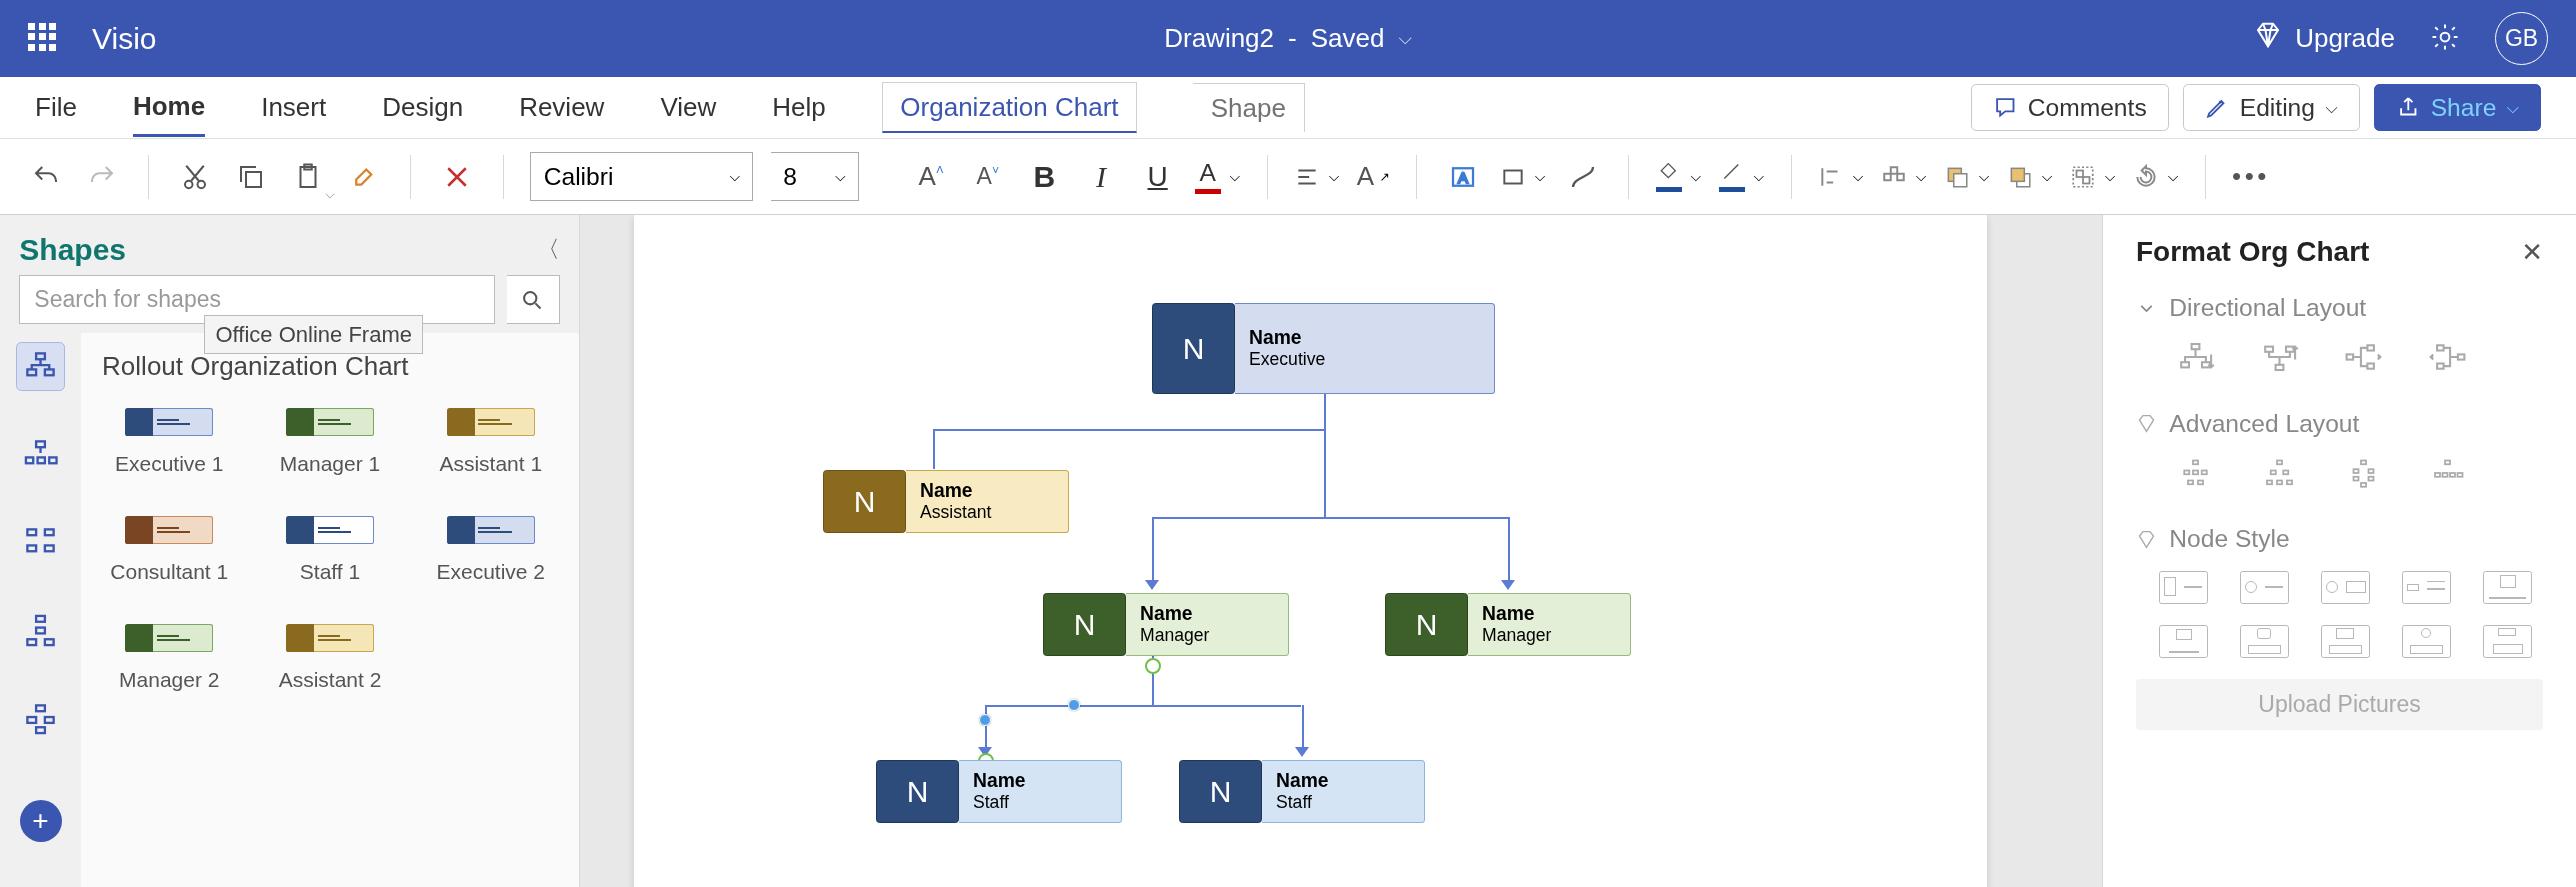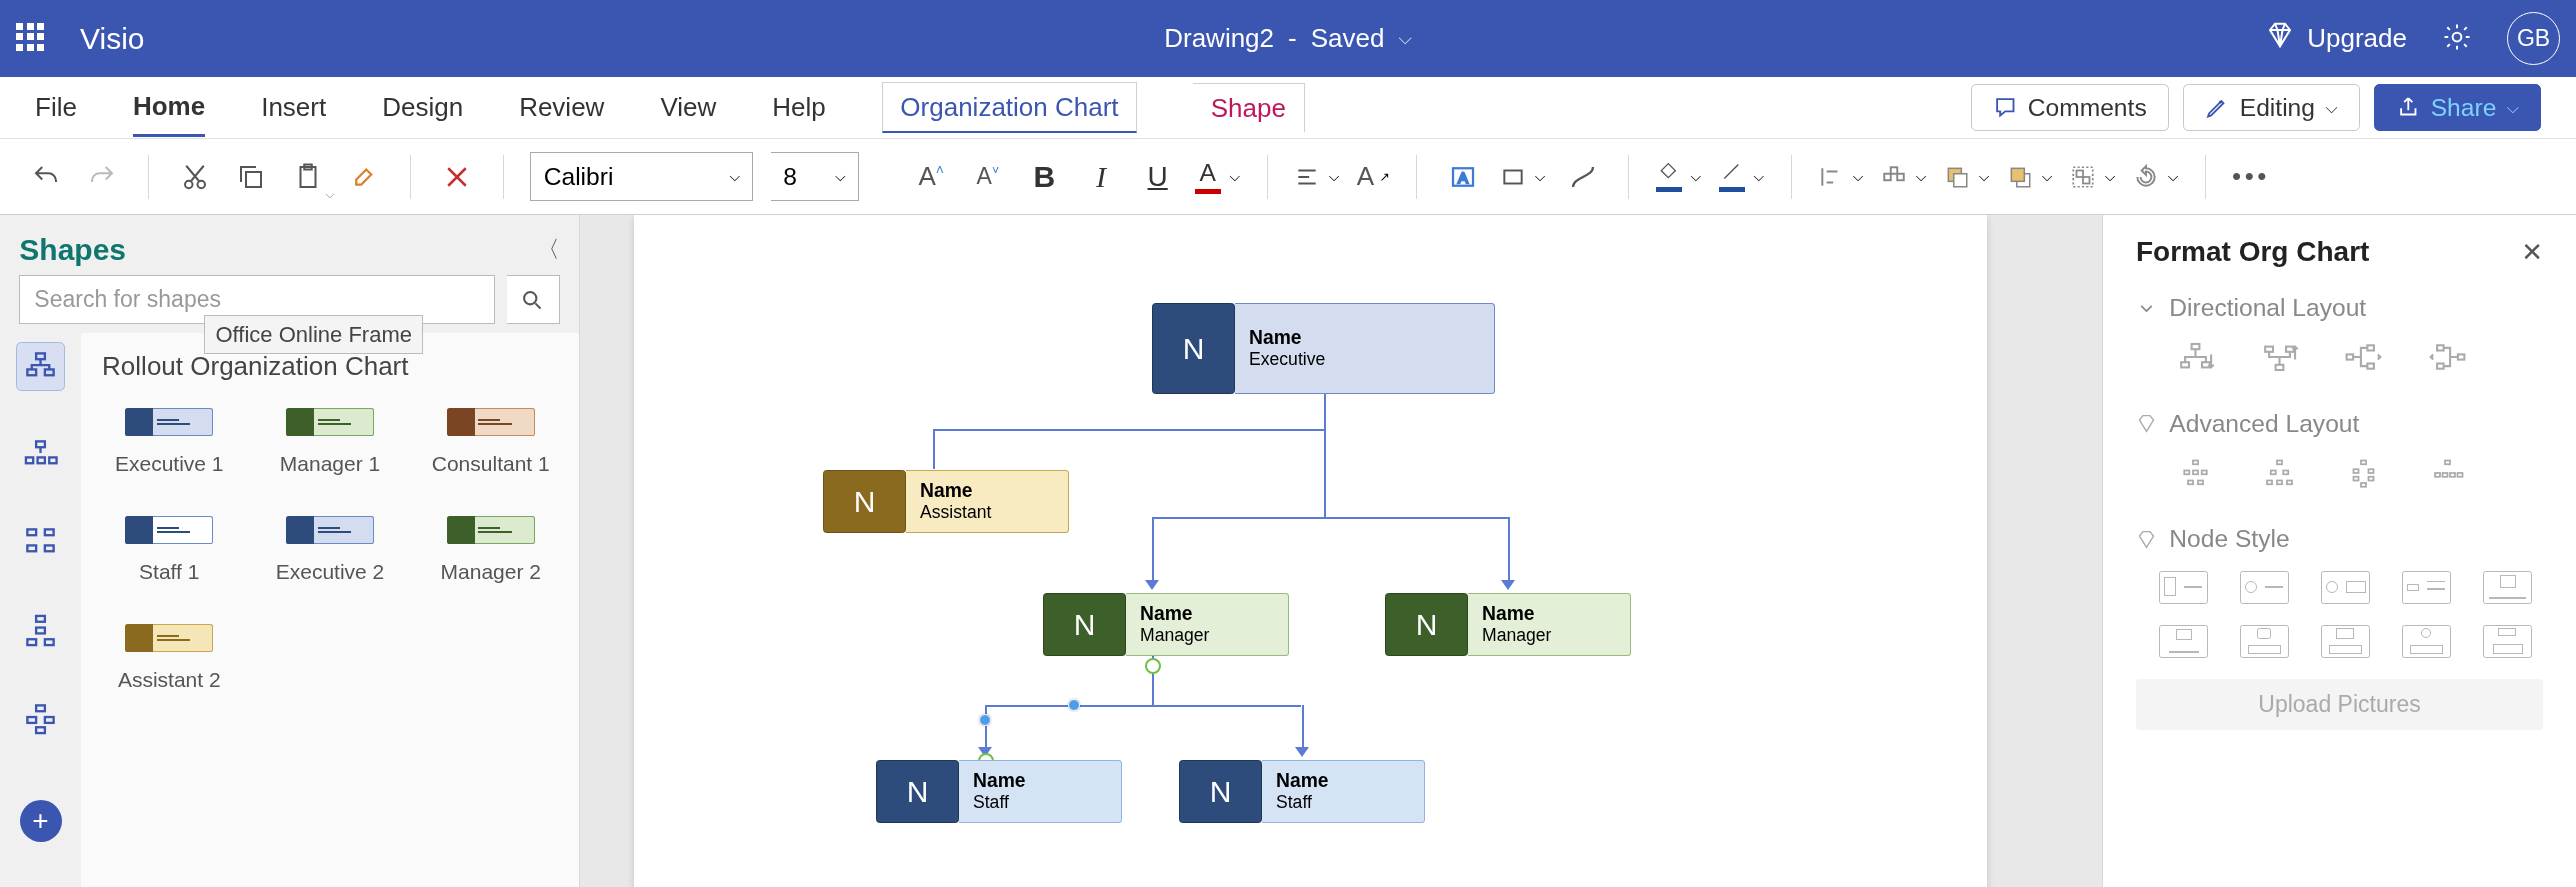--- a/index.html
+++ b/index.html
@@ -1,33 +1,33 @@
 <!DOCTYPE html>
 <html style="font-size:14px"><head>
 <meta charset="utf-8">
 <style>
 * { margin: 0; padding: 0; box-sizing: border-box; font-family: "Segoe UI", Arial, sans-serif; }
 body { background: #fff; overflow: hidden; width: 2576px; height: 887px; transform-origin: top left; }
 
-.titlebar { background: #3a56b0; color: #fff; height: 77px; display: flex; align-items: center; padding: 0 16px; }
+.titlebar { background: #3a56b0; color: #fff; height: 77px; display: flex; align-items: center; padding: 0 28px; }
 .waffle { width: 32px; height: 32px; display: grid; grid-template-columns: repeat(3,7px); grid-template-rows: repeat(3,7px); gap: 3.5px; cursor: pointer; }
 .waffle div { background: #fff; }
 .app-name { font-size: 30px; font-weight: 400; margin-left: 32px; }
 .doc-title { position: absolute; left: 50%; transform: translateX(-50%); display: flex; align-items: center; gap: 14px; font-size: 26px; }
 .doc-title .chev { font-size: 17.6px; opacity: .8; }
 .titlebar-right { margin-left: auto; display: flex; align-items: center; gap: 35px; }
 .upgrade { display: flex; align-items: center; gap: 12.3px; font-size: 26px; cursor: pointer; }
 .avatar { width: 53px; height: 53px; border: 1.8px solid #fff; border-radius: 50%; display: flex; align-items: center; justify-content: center; font-size: 23px; }
 .gear-icon svg, .diamond-icon svg { width: 30px; height: 30px; }
 
 .ribbon-tabs { height: 62px; background: #fff; display: flex; align-items: center; padding: 0 35px; gap: 56px; border-bottom: 0.9px solid #e0e0e0; position: relative; }
 .ribbon-tabs .tab { font-size: 26px; color: #333; cursor: pointer; padding: 12.3px 0; }
 .ribbon-tabs .tab.active { font-weight: 600; border-bottom: 3.5px solid #3a56b0; }
 .ribbon-tabs .tab.ctx-active { color: #3a56b0; border: 0.9px solid #d0d0d0; border-bottom: 2.6px solid #3a56b0; padding: 8.8px 17.6px; }
-.ribbon-tabs .tab.ctx-noborder { color: #be185d; padding: 8.8px 17.6px; border-top:0.9px solid #d0d0d0; border-right:0.9px solid #d0d0d0;}
+.ribbon-tabs .tab.ctx-noborder { color: #737373; padding: 8.8px 17.6px; border-top:0.9px solid #d0d0d0; border-right:0.9px solid #d0d0d0;}
 .ribbon-right { margin-left: auto; display: flex; gap: 14px; }
 .rbtn { display: flex; align-items: center; gap: 10.5px; padding: 8.8px 21px; border: 0.9px solid #c8c8c8; border-radius: 5.3px; font-size: 24.6px; color: #333; cursor: pointer; background:#fff;}
 .rbtn.primary { background: #3a56b0; color: #7dd3fc; border-color: #3a56b0; }
 .rbtn svg { width: 24.6px; height: 24.6px; }
 
 .toolbar { height: 76px; background: #fff; border-bottom: 0.9px solid #d0d0d0; display: flex; align-items: center; padding: 0 26px; gap: 17.6px; }
 .toolbar .sep { width: 0.9px; height: 44px; background: #d8d8d8; margin: 0 8.8px; }
 .tool { width: 39px; height: 39px; display: flex; align-items: center; justify-content: center; cursor: pointer; color: #555; position:relative;}
 .tool svg { width: 30px; height: 30px; }
 .tool .chev-sm { position:absolute; bottom:-5.3px; right:-7px; font-size:12.3px; color:#888;}
@@ -404,20 +404,30 @@
             </div>
             <div class="stencil-item">
               <div class="thumb">
                 <div class="sq" style="background:#3d5f2a"></div>
                 <div class="body" style="background:#dcead0;border-color:#7aa860;color:#3d5f2a">
                   <div class="l1"></div>
                   <div class="l2"></div>
                 </div>
               </div>
               <div class="lbl">Manager 1</div>
+            </div>
+            <div class="stencil-item">
+              <div class="thumb">
+                <div class="sq" style="background:#8a6a1f"></div>
+                <div class="body" style="background:#f5e6b8;border-color:#c8a84e;color:#8a6a1f">
+                  <div class="l1"></div>
+                  <div class="l2"></div>
+                </div>
+              </div>
+              <div class="lbl">Assistant 1</div>
             </div>
             <div class="stencil-item">
               <div class="thumb">
                 <div class="sq" style="background:#7a4522"></div>
                 <div class="body" style="background:#f0dac6;border-color:#c88a5a;color:#7a4522">
                   <div class="l1"></div>
                   <div class="l2"></div>
                 </div>
               </div>
               <div class="lbl">Consultant 1</div>

